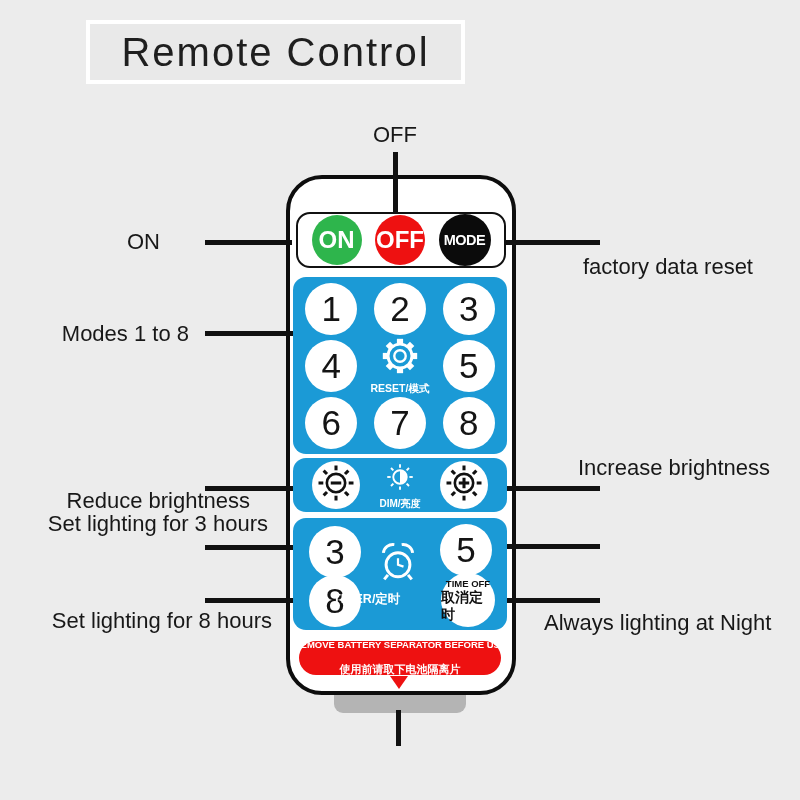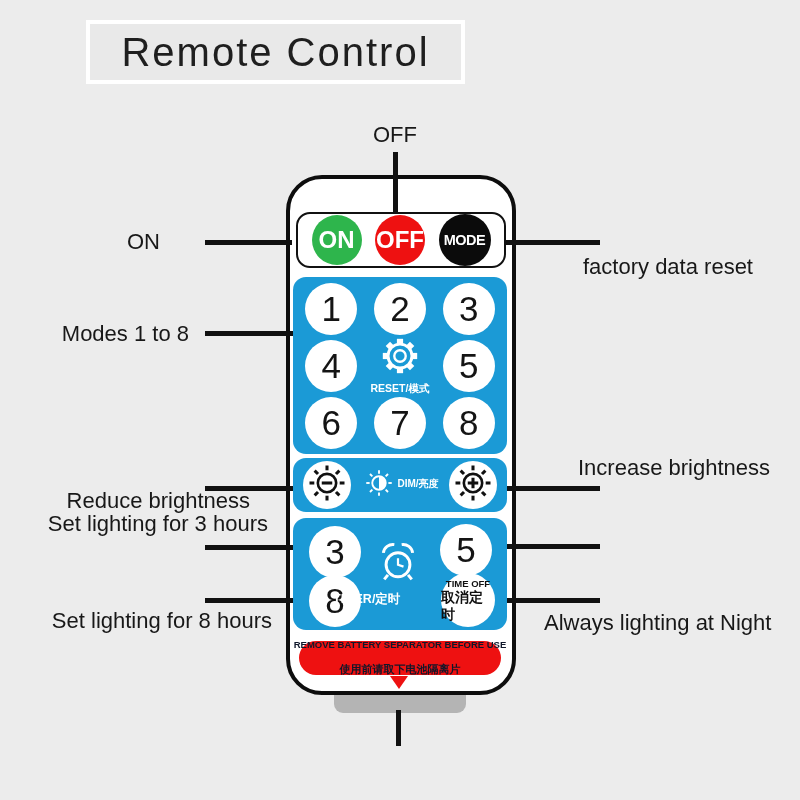--- a/index.html
+++ b/index.html
@@ -71,40 +71,40 @@
               place-items:center;padding:5px 4px;}
   .num-btn{width:52px;height:52px;border-radius:50%;background:#ffffff;display:flex;
            align-items:center;justify-content:center;font-size:35px;color:#141414;}
   .mode-center{display:flex;flex-direction:column;align-items:center;justify-content:center;}
   .pad-caption{color:#ffffff;font-size:10.5px;font-weight:bold;margin-top:1px;white-space:nowrap;}
 
   .dim-panel{left:293px;top:458px;width:214px;height:54px;display:flex;
              align-items:center;justify-content:space-evenly;}
   .sun-btn{width:48px;height:48px;border-radius:50%;background:#ffffff;display:flex;
            align-items:center;justify-content:center;}
-  .dim-center{display:flex;flex-direction:row;align-items:center;}
+  .dim-center{display:flex;flex-direction:column;align-items:center;}
   .dim-caption{color:#fff;font-size:10px;font-weight:bold;margin-top:-2px;white-space:nowrap;}
 
   .timer-panel{left:293px;top:518px;width:214px;height:112px;position:absolute;}
   .t-circle{position:absolute;border-radius:50%;background:#ffffff;display:flex;
             align-items:center;justify-content:center;font-size:35px;color:#141414;}
   .t3{left:16px;top:8px;width:52px;height:52px;}
   .t5{right:15px;top:6px;width:52px;height:52px;}
   .t8{left:16px;top:57px;width:52px;height:52px;}
   .clock-wrap{position:absolute;left:83px;top:22px;width:44px;height:44px;}
   .timer-caption{position:absolute;left:40px;top:73px;width:130px;text-align:left;
                  color:#fff;font-size:12.5px;font-weight:bold;white-space:nowrap;}
   .timeoff{right:12px;top:55px;width:54px;height:54px;flex-direction:column;
            font-size:9.5px;line-height:1.2;color:#111;font-weight:600;}
   .timeoff .cjk{font-size:14px;font-weight:600;}
 
   
   .warning-strip{left:299px;top:641px;width:202px;height:34px;background:#ee1111;
                  border-radius:17px;display:flex;flex-direction:column;align-items:center;
-                 justify-content:center;color:#0f172a;}
+                 justify-content:center;color:#ffffff;}
   .warn1{font-size:9.5px;font-weight:bold;white-space:nowrap;}
   .warn2{font-size:11px;font-weight:bold;white-space:nowrap;margin-top:12px;}
   .warning-triangle{position:absolute;left:390px;top:676px;width:0;height:0;z-index:3;
                     border-left:9px solid transparent;border-right:9px solid transparent;
                     border-top:13px solid #ee1111;}
 </style>
 </head>
 <body>
 
 <div id="stage">

